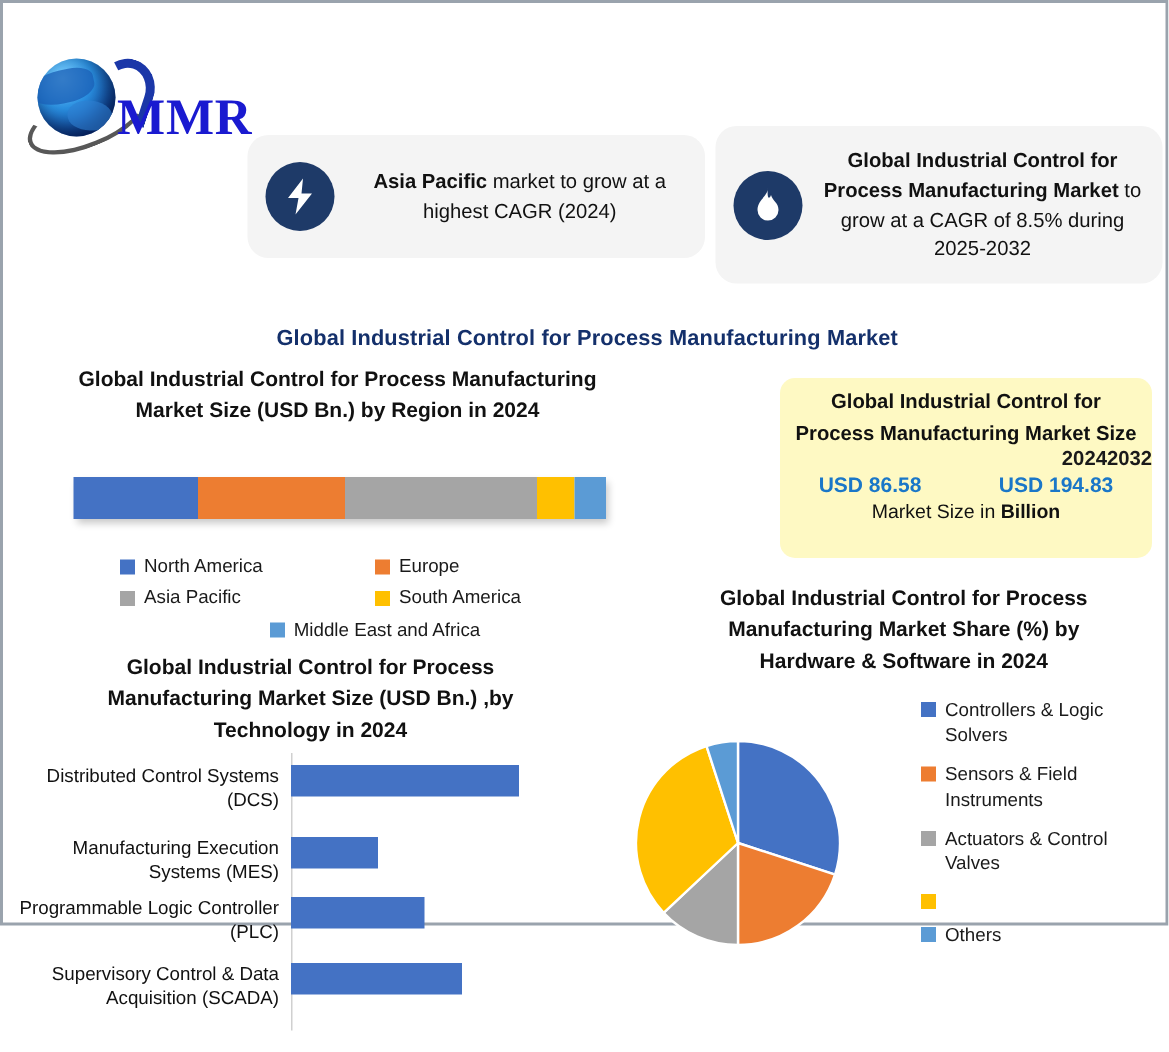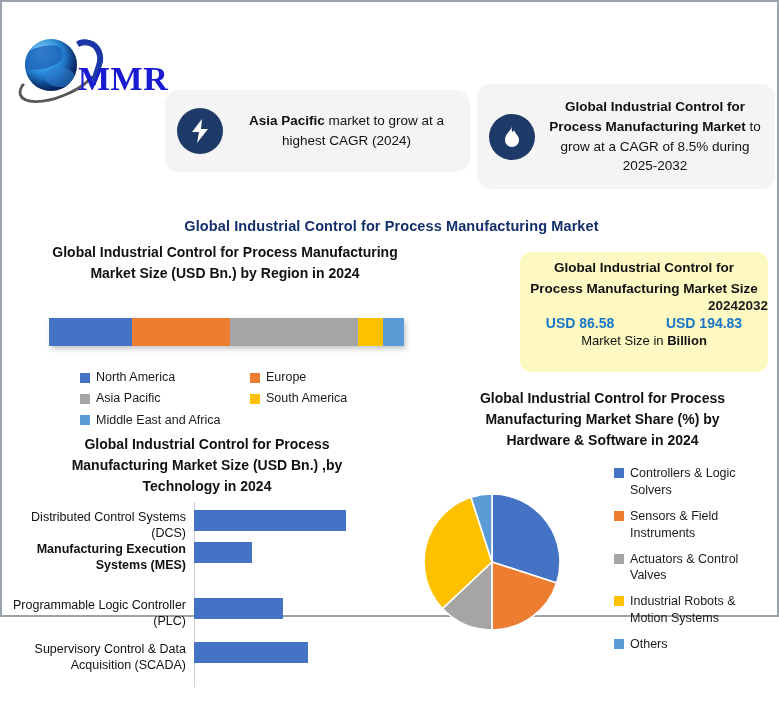--- a/index.html
+++ b/index.html
@@ -87,21 +87,21 @@
     position:absolute;left:47px;top:316px;width:355px;height:28px;
     display:flex;box-shadow:2px 3px 5px rgba(0,0,0,.22);
   }
   #stackedBar .seg{height:100%;}
   #regionLegend{
     position:absolute;left:78px;top:366px;width:340px;
     font-size:12.5px;line-height:1.55;
   }
   .legend-grid{display:flex;flex-wrap:wrap;}
   .legend-grid .li{display:flex;align-items:center;width:50%;margin-bottom:2px;}
-  .legend-grid .li.full{width:100%;}
+  .legend-grid .li.full{width:100%;justify-content:center;}
   .swatch{width:10px;height:10px;margin-right:6px;flex:0 0 auto;}
 
   
   #sizeCard{
     position:absolute;left:518px;top:250px;width:248px;height:120px;
     background:#fef9c3;border-radius:10px;
   }
   #sizeCard .card-title{
     text-align:center;font-size:13.5px;font-weight:bold;line-height:1.55;
     padding:6px 8px 0;color:#111;
@@ -261,40 +261,39 @@
       <div class="li">
         <span class="swatch" style="background: rgb(237, 125, 49);"></span>
         <span>Sensors &amp; Field Instruments</span>
       </div>
       <div class="li">
         <span class="swatch" style="background: rgb(165, 165, 165);"></span>
         <span>Actuators &amp; Control Valves</span>
       </div>
       <div class="li">
         <span class="swatch" style="background: rgb(255, 192, 0);"></span>
-        <span>Industrial Robots &amp; Motion Systems</span>
       </div>
       <div class="li">
         <span class="swatch" style="background: rgb(91, 155, 213);"></span>
         <span>Others</span>
       </div>
     </div>
 
   <div id="techTitle">
       <span class="ln" style="display: block;">Global Industrial Control for Process</span>
       <span class="ln" style="display: block;">Manufacturing Market Size (USD Bn.) ,by</span>
       <span class="ln" style="display: block;">Technology in 2024</span>
     </div>
   <div id="techChart">
     <div id="techAxis"></div>
   <div class="tech-row" style="top: 8px;">
         <div class="tech-label">Distributed Control Systems (DCS)</div>
         <div class="tech-bar" style="width: 152px; background: rgb(68, 114, 196);"></div>
       </div>
-      <div class="tech-row" style="top: 40px; font-weight: bold;">
+      <div class="tech-row" style="top: 56px;">
         <div class="tech-label">Manufacturing Execution Systems (MES)</div>
         <div class="tech-bar" style="width: 58.1477px; background: rgb(68, 114, 196);"></div>
       </div>
       <div class="tech-row" style="top: 96px;">
         <div class="tech-label">Programmable Logic Controller (PLC)</div>
         <div class="tech-bar" style="width: 88.7517px; background: rgb(68, 114, 196);"></div>
       </div>
       <div class="tech-row" style="top: 140px;">
         <div class="tech-label">Supervisory Control &amp; Data Acquisition (SCADA)</div>
         <div class="tech-bar" style="width: 114.255px; background: rgb(68, 114, 196);"></div>

